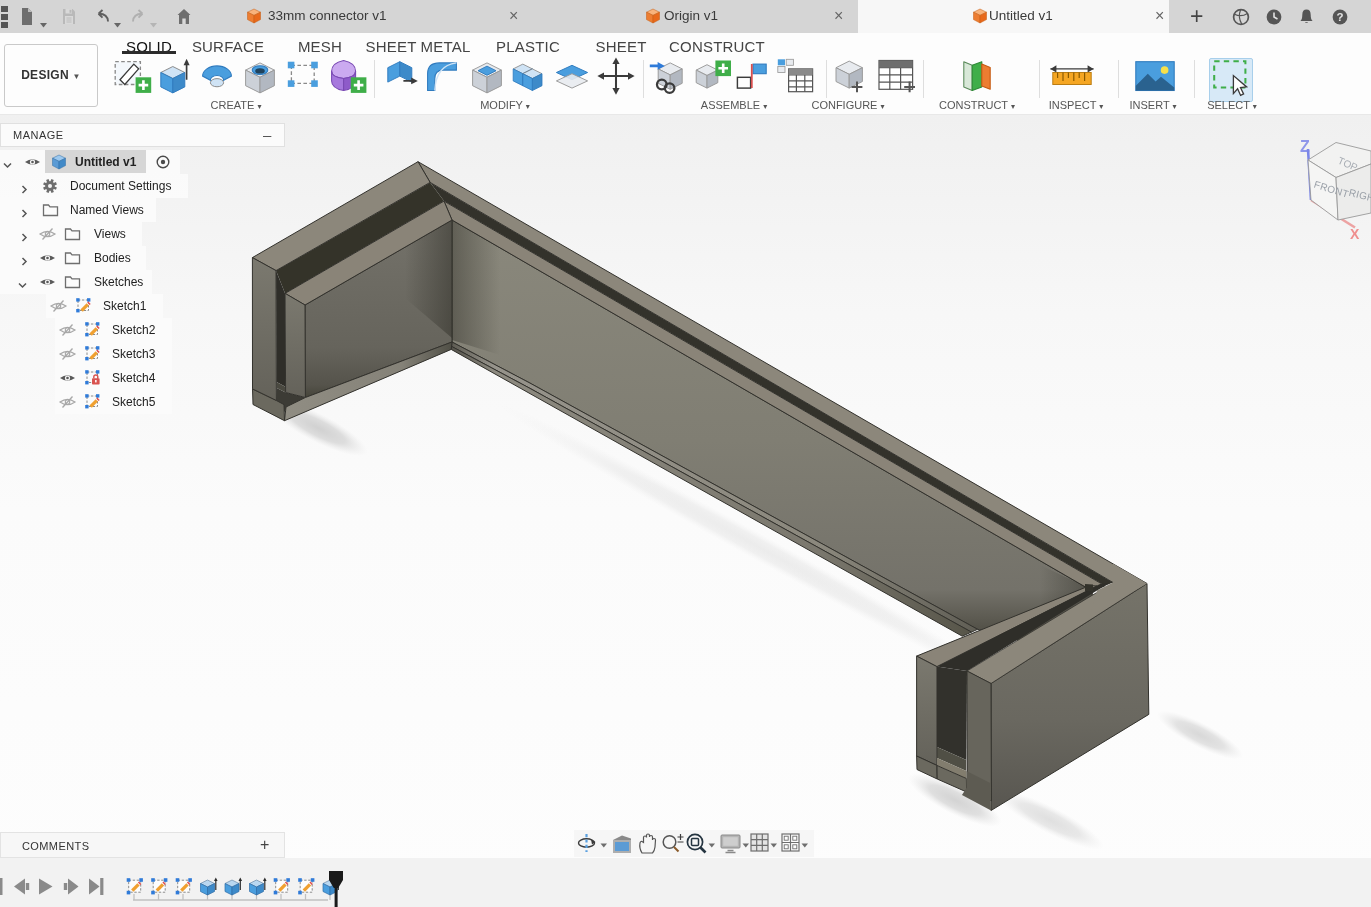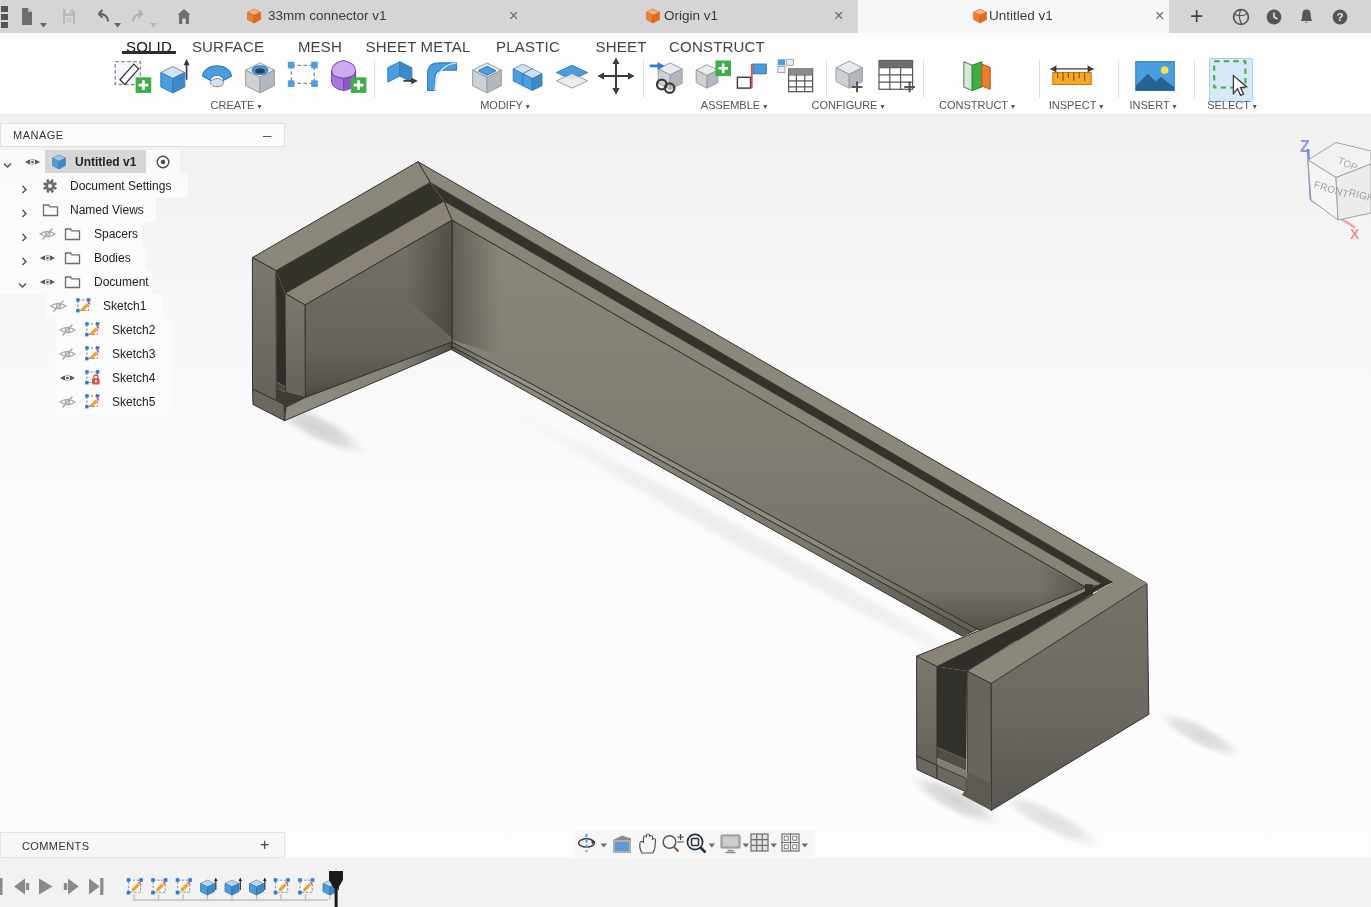--- a/index.html
+++ b/index.html
@@ -220,21 +220,21 @@
           <path d="M3.5 2 L7 5.5 L3.5 9" stroke="#555" stroke-width="1.5" fill="none"></path>
         </svg></span>
     <span class="bi" style="left:39px;top:4px"><svg width="17" height="16" viewBox="0 0 17 16" xmlns="http://www.w3.org/2000/svg">
           <path d="M1 8 Q8.5 2.6 16 8 Q8.5 13.4 1 8 Z" fill="none" stroke="#a8a8a8" stroke-width="1.2"></path>
           <circle cx="8.5" cy="8" r="2.2" fill="none" stroke="#a8a8a8" stroke-width="1.1"></circle>
           <line x1="3.5" y1="13.5" x2="13.5" y2="2.5" stroke="#a8a8a8" stroke-width="1.3"></line>
         </svg></span>
     <span class="bi" style="left:64px;top:4px"><svg width="17" height="16" viewBox="0 0 17 16" xmlns="http://www.w3.org/2000/svg">
           <path d="M1.5 3 L6.5 3 L8 4.8 L15.5 4.8 L15.5 13.5 L1.5 13.5 Z" fill="none" stroke="#6e6e6e" stroke-width="1.3"></path>
         </svg></span>
-    <span class="btxt" style="left:94px">Spacers</span>
+    <span class="btxt" style="left:94px">Views</span>
     </div>
   <div class="brow" style="top:123px;width:146px">
       <span class="bi" style="left:19px;top:7px"><svg width="11" height="11" viewBox="0 0 11 11" xmlns="http://www.w3.org/2000/svg">
           <path d="M3.5 2 L7 5.5 L3.5 9" stroke="#555" stroke-width="1.5" fill="none"></path>
         </svg></span>
     <span class="bi" style="left:39px;top:4px"><svg width="17" height="16" viewBox="0 0 17 16" xmlns="http://www.w3.org/2000/svg">
           <path d="M1 8 Q8.5 2.6 16 8 Q8.5 13.4 1 8 Z" fill="#5a5a5a"></path>
           <circle cx="8.5" cy="8" r="2.6" fill="#f4f4f4"></circle>
           <circle cx="8.5" cy="8" r="1.3" fill="#5a5a5a"></circle>
         </svg></span>
@@ -248,21 +248,21 @@
           <path d="M2 3.5 L5.5 7 L9 3.5" stroke="#555" stroke-width="1.5" fill="none"></path>
         </svg></span>
     <span class="bi" style="left:39px;top:4px"><svg width="17" height="16" viewBox="0 0 17 16" xmlns="http://www.w3.org/2000/svg">
           <path d="M1 8 Q8.5 2.6 16 8 Q8.5 13.4 1 8 Z" fill="#5a5a5a"></path>
           <circle cx="8.5" cy="8" r="2.6" fill="#f4f4f4"></circle>
           <circle cx="8.5" cy="8" r="1.3" fill="#5a5a5a"></circle>
         </svg></span>
     <span class="bi" style="left:64px;top:4px"><svg width="17" height="16" viewBox="0 0 17 16" xmlns="http://www.w3.org/2000/svg">
           <path d="M1.5 3 L6.5 3 L8 4.8 L15.5 4.8 L15.5 13.5 L1.5 13.5 Z" fill="none" stroke="#6e6e6e" stroke-width="1.3"></path>
         </svg></span>
-    <span class="btxt" style="left:94px">Document</span>
+    <span class="btxt" style="left:94px">Sketches</span>
     </div>
   <div class="brow" style="top:171px;left:46px;width:117px">
       <span class="bi" style="left:4px;top:4px"><svg width="17" height="16" viewBox="0 0 17 16" xmlns="http://www.w3.org/2000/svg">
           <path d="M1 8 Q8.5 2.6 16 8 Q8.5 13.4 1 8 Z" fill="none" stroke="#a8a8a8" stroke-width="1.2"></path>
           <circle cx="8.5" cy="8" r="2.2" fill="none" stroke="#a8a8a8" stroke-width="1.1"></circle>
           <line x1="3.5" y1="13.5" x2="13.5" y2="2.5" stroke="#a8a8a8" stroke-width="1.3"></line>
         </svg></span>
     <span class="bi" style="left:29px;top:3px"><svg width="17" height="17" viewBox="0 0 17 17" xmlns="http://www.w3.org/2000/svg">
           <rect x="3" y="3" width="10.5" height="10.5" fill="none" stroke="#8a8a8a" stroke-width="1" stroke-dasharray="2.4,1.5"></rect>
 <rect x="1.2" y="1.2" width="3.4" height="3.4" fill="#2f7bd9"></rect>
@@ -487,20 +487,21 @@
 </div>
 
 <div class="ribbon">
   <span class="rtab ract" style="left:149px">SOLID</span>
     <span class="rtab" style="left:228px">SURFACE</span>
     <span class="rtab" style="left:320px">MESH</span>
     <span class="rtab" style="left:418px">SHEET METAL</span>
     <span class="rtab" style="left:528px">PLASTIC</span>
     <span class="rtab" style="left:621px">SHEET</span>
     <span class="rtab" style="left:717px">CONSTRUCT</span>
+  <div class="designbtn">DESIGN <span style="font-size:8px;color:#555">▼</span></div>
   <span class="rico" style="left:115px"><svg width="34" height="37" viewBox="0 0 34 37" xmlns="http://www.w3.org/2000/svg">
         <rect x="3" y="7" width="21" height="19" fill="#f4f8fc" stroke="#8a8a8a" stroke-width="1.1" stroke-dasharray="3,2"></rect>
 <path d="M7 22 L18.5 9 L22.5 13 L11 26 Z" fill="#fff" stroke="#3b3b3b" stroke-width="1.1"></path>
 <rect x="20" y="20" width="13" height="13" fill="#3fae49"></rect>
         <path d="M26.5 22.5 V30.5 M22.5 26.5 H30.5" stroke="#fff" stroke-width="2.2"></path>
       </svg></span>
     <span class="rico" style="left:157px"><svg width="34" height="37" viewBox="0 0 34 37" xmlns="http://www.w3.org/2000/svg">
         <polygon points="6,16 16,11 26,16 16,21" fill="#cfe3f5" stroke="#888" stroke-width="0.8"></polygon>
 <polygon points="6,16 16,21 16,33 6,28" fill="#4a9ede" stroke="#2f7bbf" stroke-width="0.8"></polygon>
 <polygon points="26,16 16,21 16,33 26,28" fill="#3d8ac9" stroke="#2f7bbf" stroke-width="0.8"></polygon>

